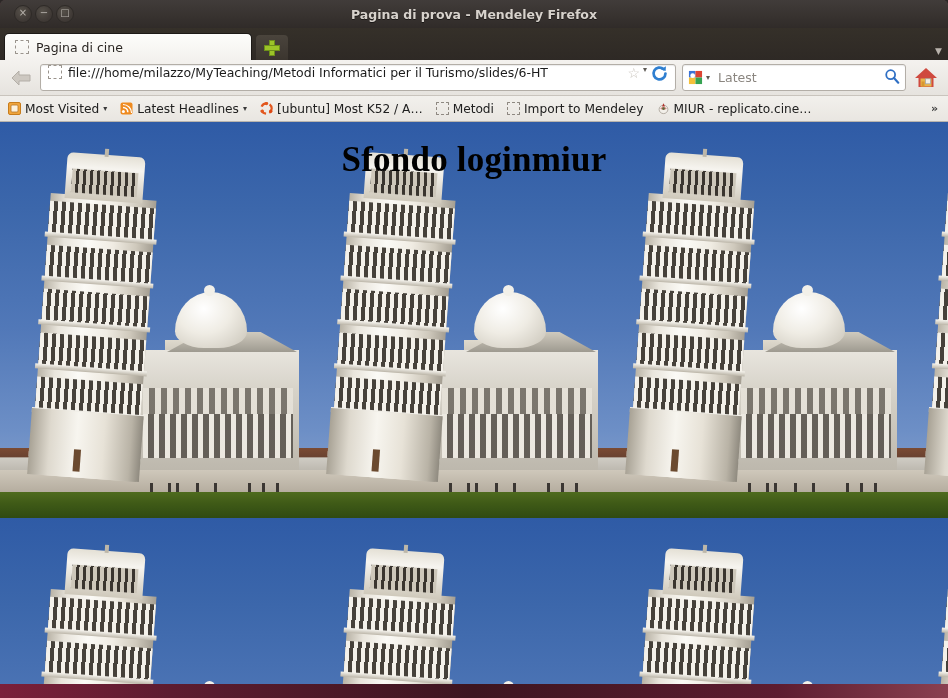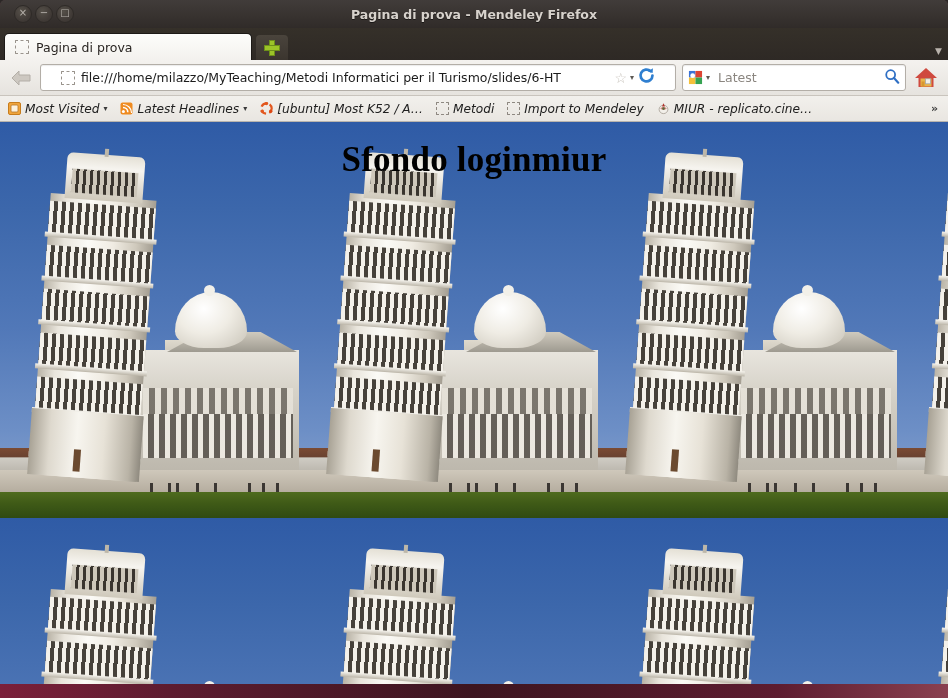--- a/index.html
+++ b/index.html
@@ -101,21 +101,21 @@
     margin: 0 -8px; padding: 0 8px;
     box-sizing: border-box;
   }
   .backbtn {
     width: 26px; height:26px; display:flex; align-items:center; justify-content:center;
     flex:0 0 auto;
   }
   .urlbar {
     flex: 1 1 auto; height: 25px;
     background: #fff; border: 1px solid #b3aea7; border-radius: 3px;
-    display:flex; align-items:center; padding: 0 18px;
+    display:flex; padding: 0 5px;
     box-shadow: inset 0 1px 1px rgba(0,0,0,.08);
     min-width: 0;
   }
   .urlbar .id-ph {
     width:12px; height:12px; border:1px dashed #9a948d; border-radius:1px;
     margin: 0 6px 0 2px; flex:0 0 auto;
   }
   .url-text {
     flex:1 1 auto; font-size: 12.5px; color:#1b1b1b;
     white-space:nowrap; overflow:hidden;
@@ -141,21 +141,20 @@
     border-bottom: 1px solid #b9b4ad;
     display:flex; align-items:center;
     margin: 0 -8px; padding: 0 8px; box-sizing:border-box;
     position: relative;
   }
   .bm {
     display:flex; align-items:center; gap:4px;
     font-size: 12.2px; color: #202020; margin-right: 13px;
     white-space: nowrap;
     font-family:"DejaVu Sans", sans-serif;
-    font-style:italic;
   }
   .bm .bm-ic { width:13px; height:13px; flex:0 0 auto; display:flex; align-items:center;}
   .bm .dd { font-size:8px; color:#3a3a3a; }
   .bm-ph { width:11px; height:11px; border:1px dashed #8e8881; border-radius:1px; }
   #bm-overflow {
     position:absolute; right:10px; font-size:11px; color:#3b3b3b; font-weight:bold;
   }
 
   
   #viewport {
@@ -308,21 +307,21 @@
       <div class="wbtn">
         <span>□</span>
       </div>
     </div>
     <div id="win-title">Pagina di prova - Mendeley Firefox</div>
   </div>
 
   <div id="tabstrip">
     <div class="tab">
       <span class="favicon-ph"></span>
-      <span class="tab-label">Pagina di prova</span>
+      <span class="tab-label">Pagina di cine</span>
     </div>
     <div class="newtab">
       <span class="plus"></span>
     </div>
     <div id="tablist-btn">
       <span>▼</span>
     </div>
   </div>
 
   <div id="navbar">

